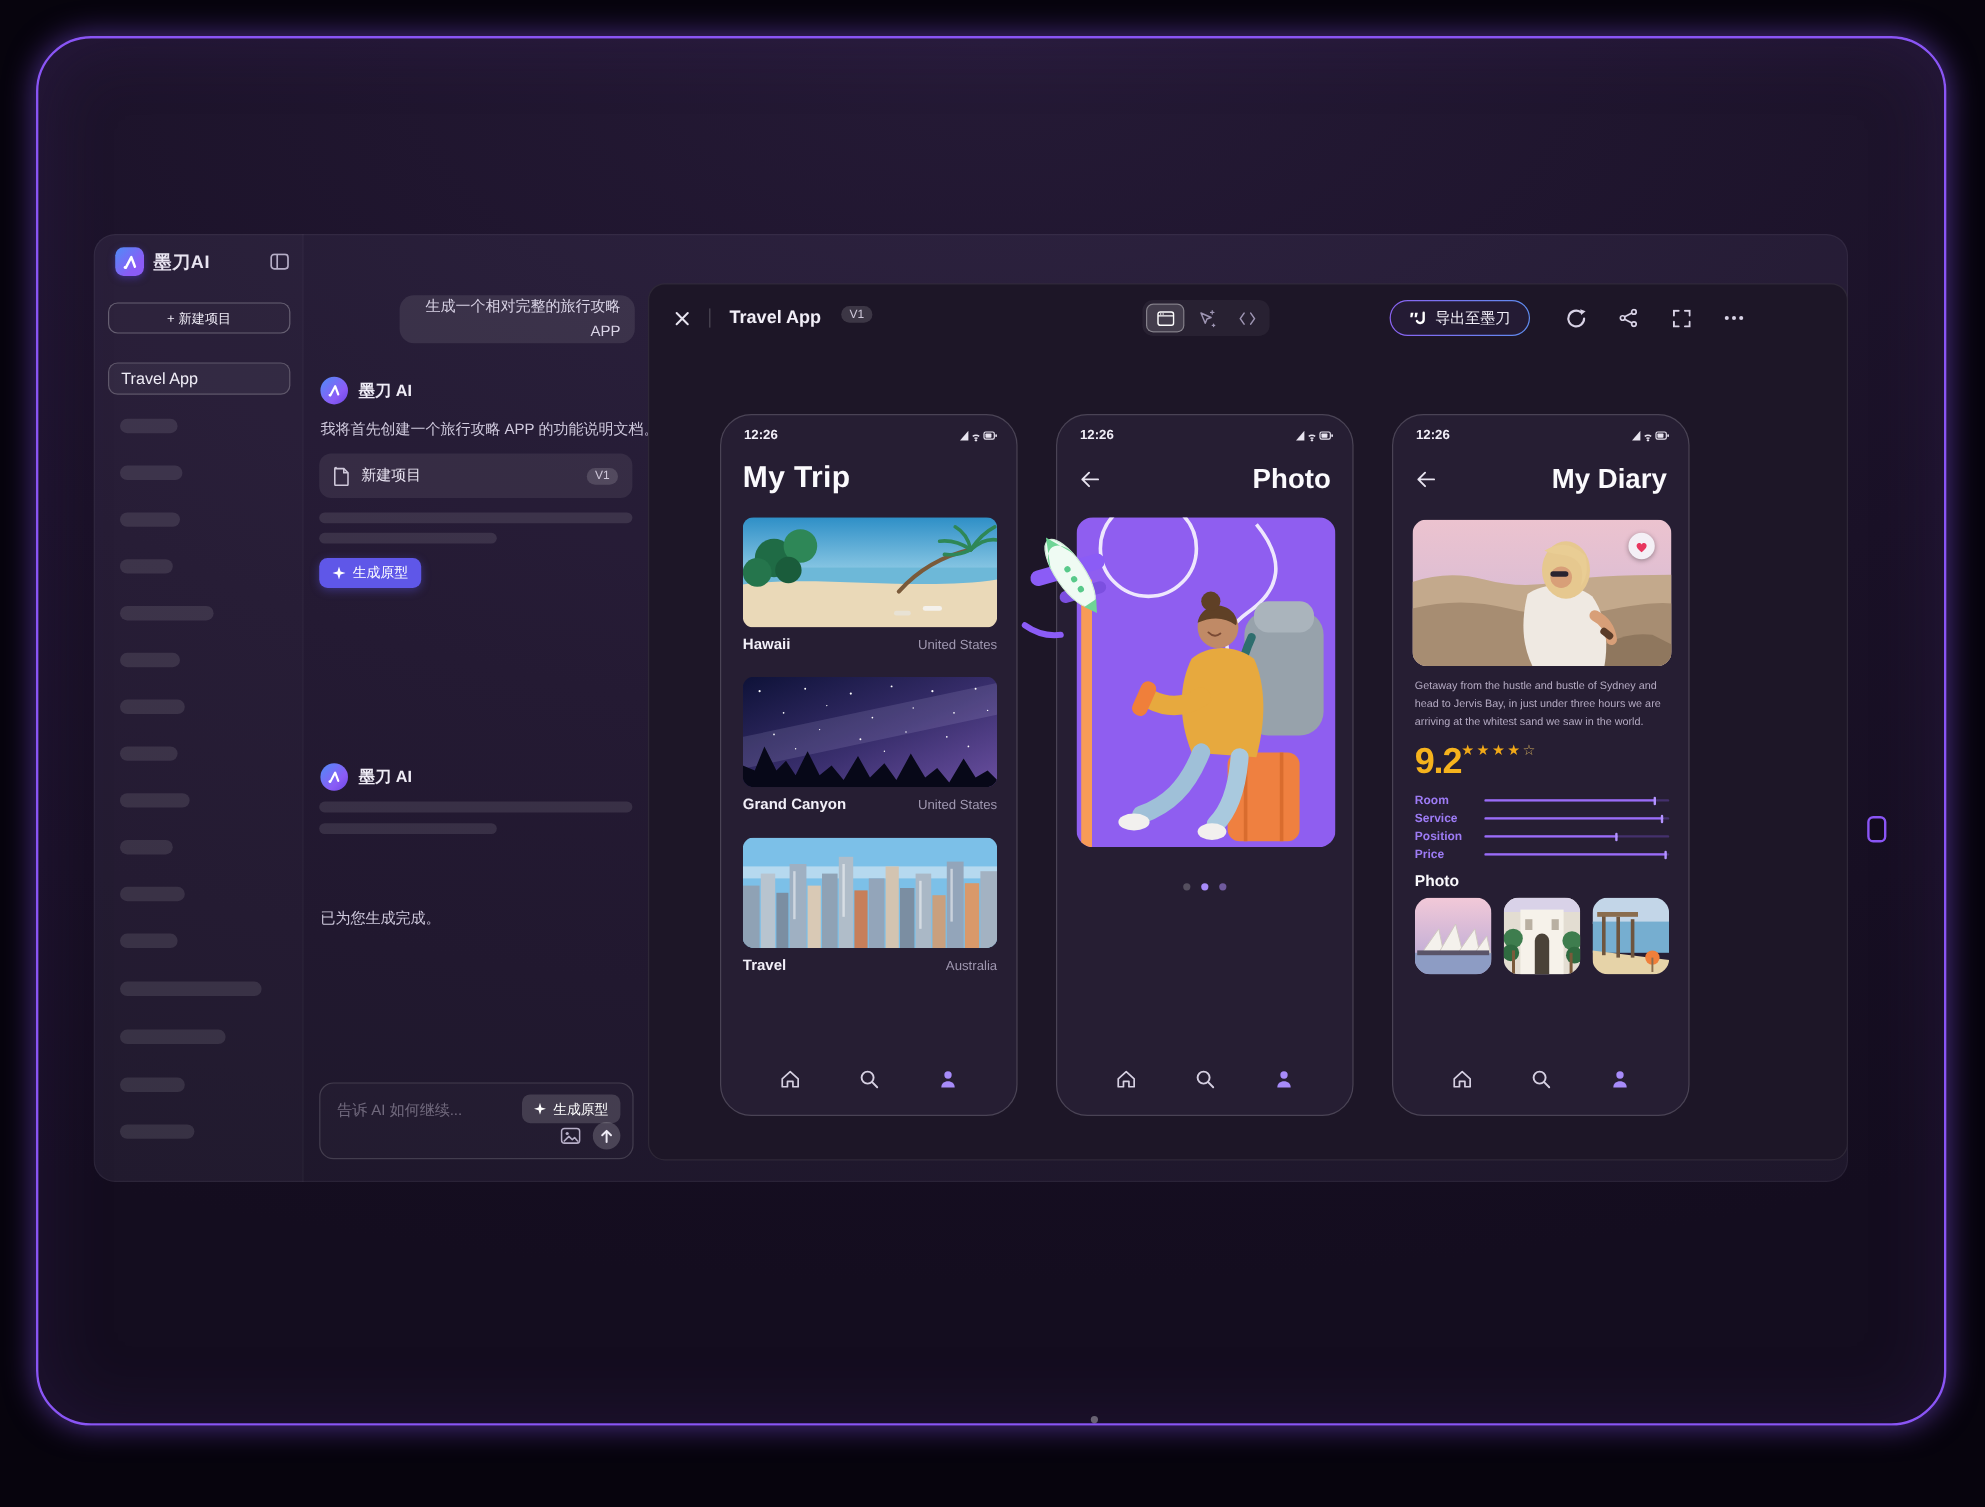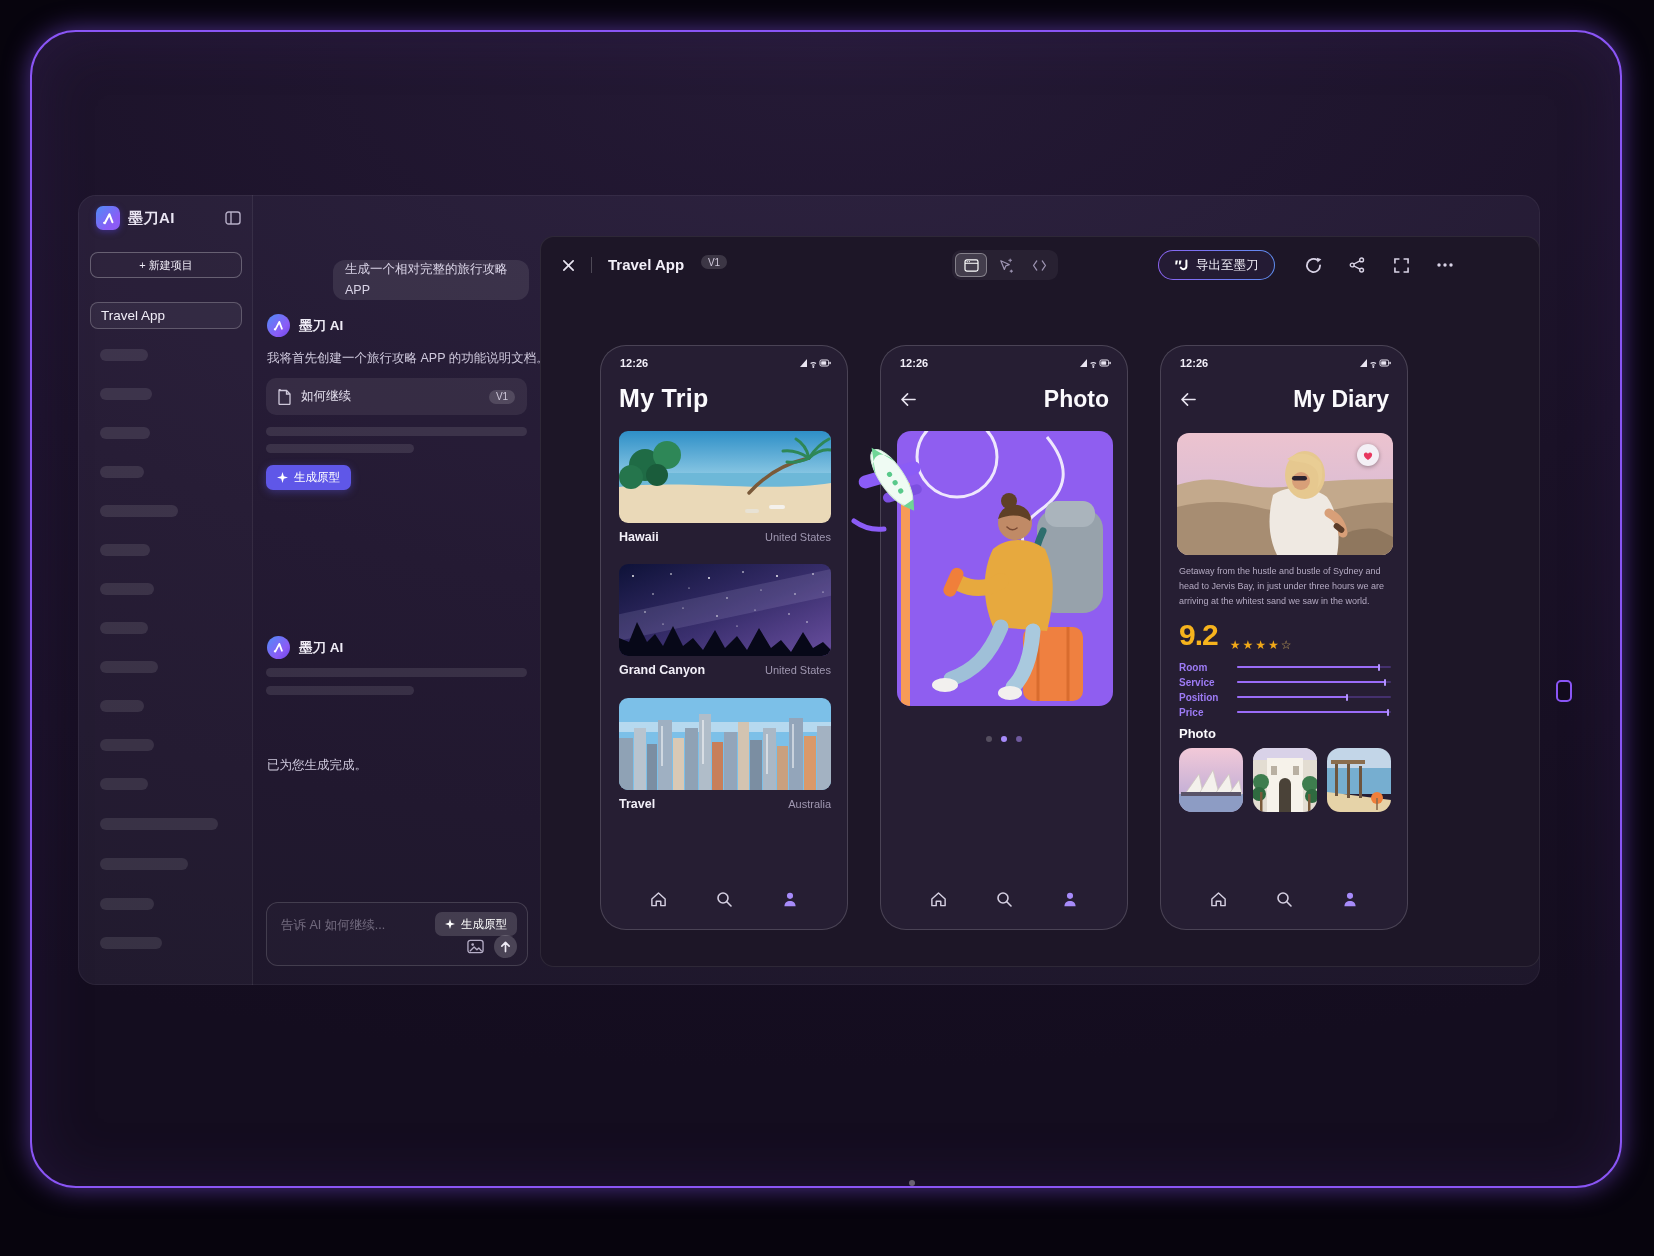--- a/index.html
+++ b/index.html
@@ -39,22 +39,22 @@
                  border:1px solid rgba(255,255,255,.28); display:flex; align-items:center; justify-content:center;
                  font-size:11px; color:#efecf6; cursor:pointer; background:rgba(255,255,255,.02); }
   .proj-item { position:absolute; left:90px; top:302px; width:152px; height:27px; border-radius:8px;
                border:1px solid rgba(255,255,255,.22); background:rgba(255,255,255,.05);
                display:flex; align-items:center; padding-left:10px; font-size:13.5px; color:#f0edf7; cursor:pointer;}
   .skel { position:absolute; height:12px; border-radius:6px; background:rgba(255,255,255,.10); }
 
   
   .bubble { background:rgba(255,255,255,.09); border-radius:12px; color:#d9d3e6;
             font-size:12.5px; line-height:1.7; padding:9px 13px; }
-  .user-bubble-1 { position:absolute; left:333px; top:260px; width:196px; height:40px;
-                   display:flex; align-items:center; justify-content:center; padding:0 12px;}
+  .user-bubble-1 { position:absolute; left:333px; top:246px; width:196px; height:40px;
+                   display:flex; align-items:center; justify-content:center; padding:0 12px;text-align:right;}
   .ai-row { position:absolute; display:flex; align-items:center; gap:9px; }
   .ai-avatar { width:23px; height:23px; border-radius:50%;
                background:linear-gradient(135deg,#4f8cf7,#8b5cf6 65%,#6b46e5);
                display:flex; align-items:center; justify-content:center; }
   .ai-name { font-size:13.5px; font-weight:bold; color:#efecf6; }
   .chat-text { position:absolute; font-size:12.5px; color:#cfc9dd; }
   .chat-card { position:absolute; left:266px; width:261px; height:37px; border-radius:10px;
                background:rgba(255,255,255,.075); display:flex; align-items:center; gap:9px;
                padding:0 12px; cursor:pointer; }
   .chat-card .label { font-size:12.5px; color:#e7e2f0; flex:1; }
@@ -133,21 +133,21 @@
   .dot.semi { background:#6f5a9e; }
   .plane { position:absolute; left:310px; top:188px; width:92px; height:112px; pointer-events:none; }
 
   .diary-img { position:absolute; left:16px; top:87px; width:216px; height:122px; border-radius:12px;
                overflow:hidden; }
   .heart-btn { position:absolute; right:28px; top:98px; width:22px; height:22px; border-radius:50%;
                background:#f4f0f6; display:flex; align-items:center; justify-content:center; cursor:pointer;
                box-shadow:0 1px 4px rgba(0,0,0,.35); }
   .diary-review { position:absolute; left:18px; top:218px; width:212px; font-size:9px; line-height:1.68;
                   color:#b4aac2; }
-  .score-row { position:absolute; left:18px; top:272px; display:flex; align-items:flex-end; gap:12px; }
+  .score-row { position:absolute; left:18px; top:272px; display:flex; align-items:flex-start; }
   .score-num { font-size:30px; font-weight:bold; color:#f6b31d; letter-spacing:-1px; }
   .stars { font-size:12px; letter-spacing:2px; color:#f0a818; }
   .stars .empty { color:#c9a65a; }
   .rating-row { position:absolute; left:18px; width:212px; height:14px; display:flex; align-items:center; }
   .rating-label { width:58px; font-size:10px; font-weight:bold; color:#9d7bf5; }
   .rating-track { flex:1; height:2px; background:rgba(139,92,246,.30); border-radius:2px; position:relative; }
   .rating-fill { height:2px; background:#9a6cf8; border-radius:2px; position:relative; }
   .rating-fill::after { content:""; position:absolute; right:0; top:-2.5px; width:2px; height:7px;
                         background:#b393ff; border-radius:1px; }
   .diary-photos-heading { position:absolute; left:18px; top:380px; font-size:13px; font-weight:bold; color:#fbfafd; }
@@ -211,21 +211,21 @@
     </div>
     <span class="ai-name">墨刀 AI</span>
   </div>
   <div class="chat-text" style="left:267px; top:350px;">我将首先创建一个旅行攻略 APP 的功能说明文档。</div>
 
   <div class="chat-card" style="top:378px;">
     <svg width="14" height="16" viewBox="0 0 14 16">
         <path d="M2 1.5 h6.5 L12 5 v9.5 a1 1 0 0 1 -1 1 H2 a1 1 0 0 1 -1 -1 v-13 a1 1 0 0 1 1 -1 Z" fill="none" stroke="#cfc8da" stroke-width="1.3"></path>
         <path d="M8.5 1.5 V5 H12" fill="none" stroke="#cfc8da" stroke-width="1.3"></path>
       </svg>
-    <span class="label">如何继续</span>
+    <span class="label">新建项目</span>
     <span class="ver-pill">V1</span>
   </div>
 
   <div class="skel-line" style="left:266px; top:427px; width:261px;"></div>
   <div class="skel-line" style="left:266px; top:444px; width:148px;"></div>
 
   <div class="btn-generate">
     <svg width="11" height="11" viewBox="0 0 12 12">
         <path d="M6 0 L7.4 4.6 L12 6 L7.4 7.4 L6 12 L4.6 7.4 L0 6 L4.6 4.6 Z" fill="#fff"></path>
       </svg>

